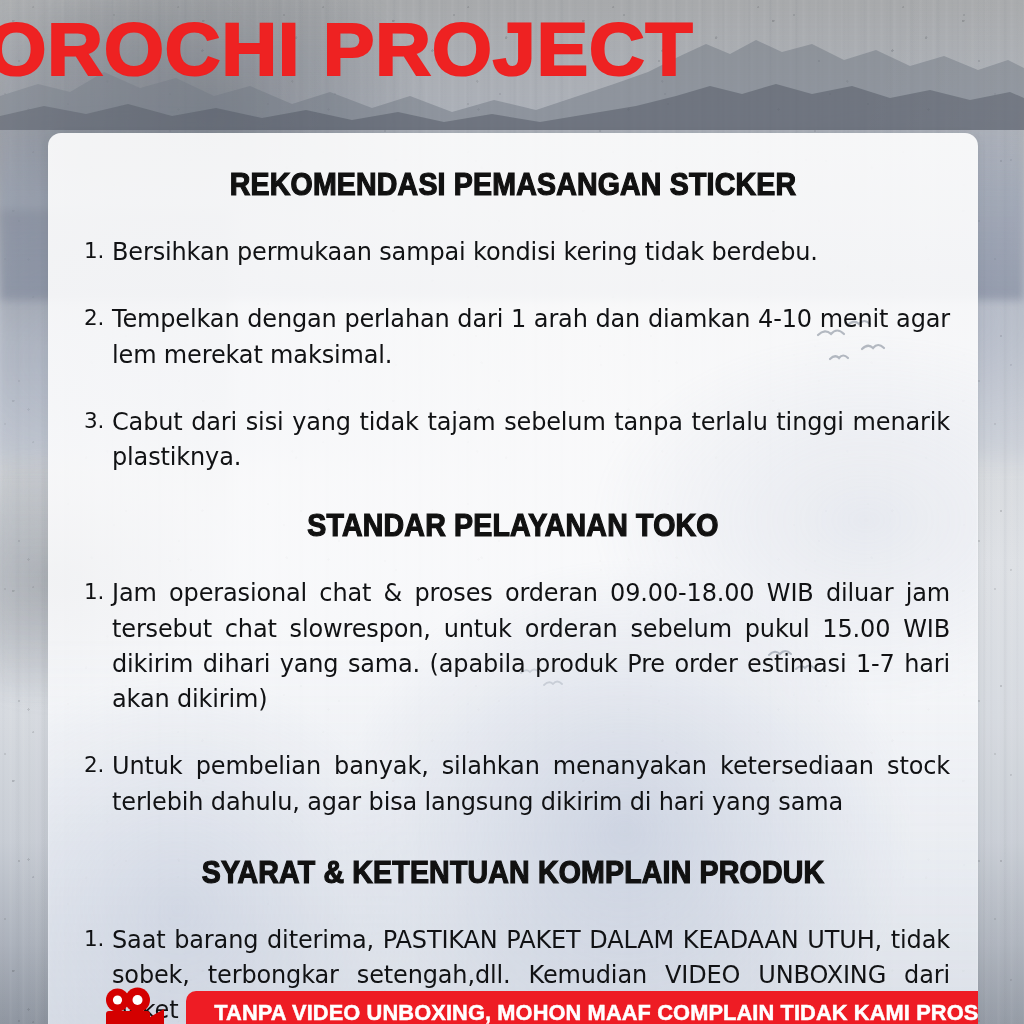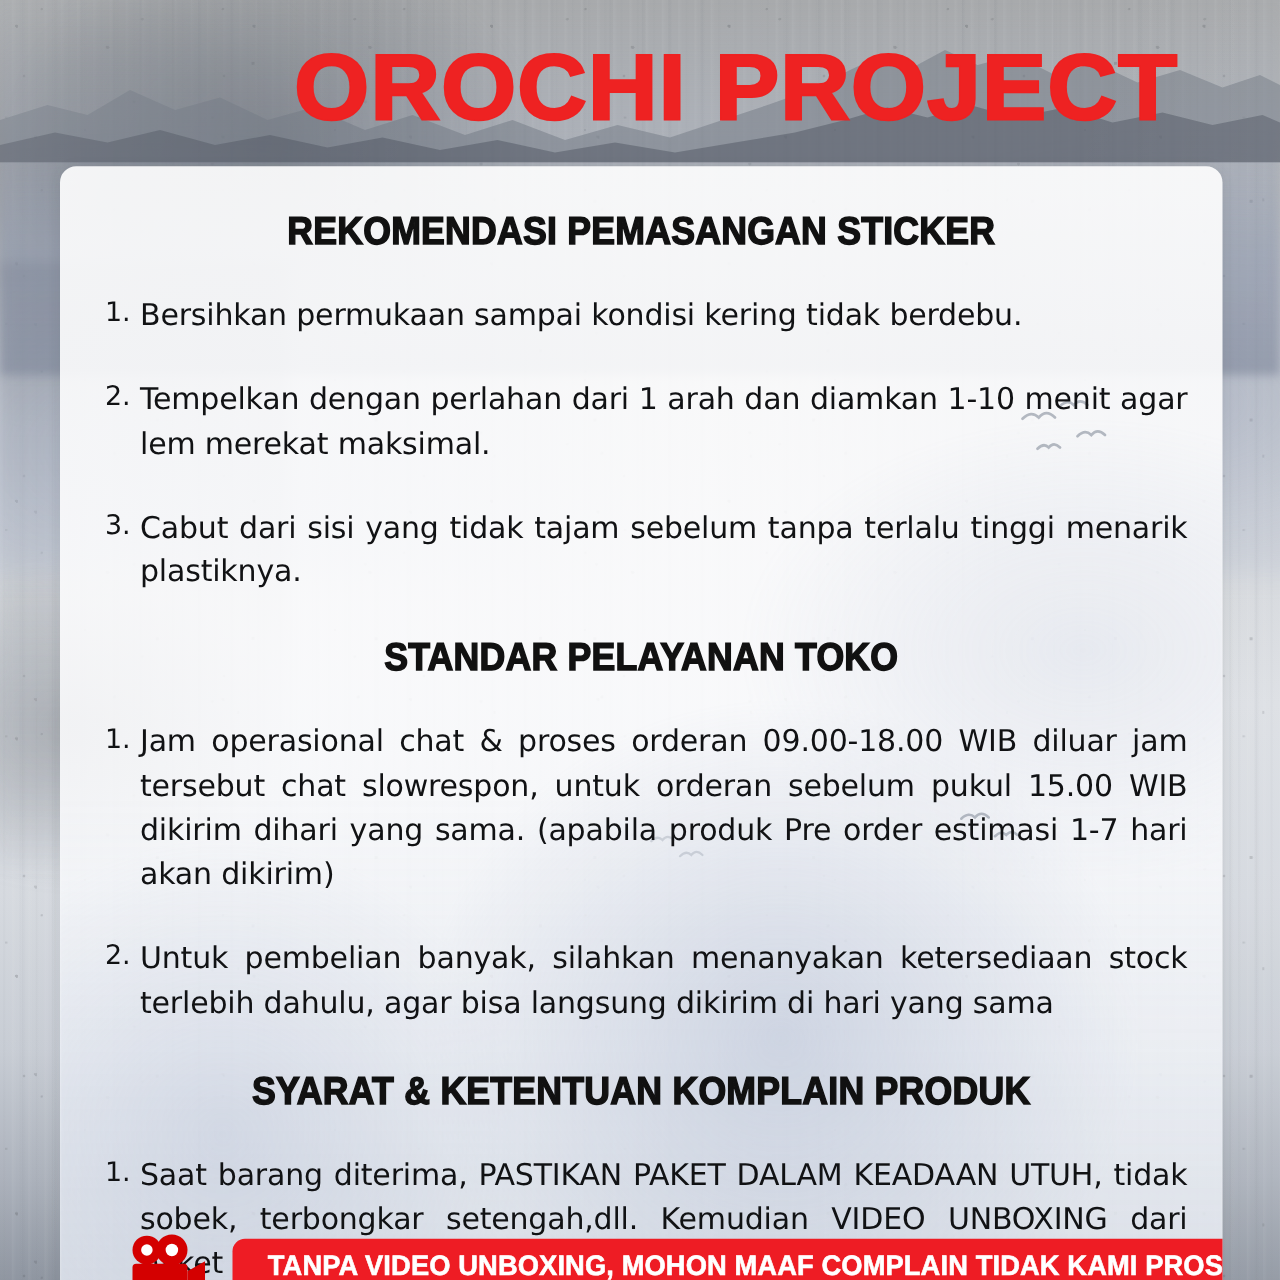--- a/index.html
+++ b/index.html
@@ -147,22 +147,22 @@
 
   .bg-sheen {
     background: linear-gradient(105deg,
        rgba(255,255,255,.10) 0%, rgba(255,255,255,0) 28%,
        rgba(255,255,255,0) 68%, rgba(255,255,255,.08) 100%);
   }
 
   
   #title-wrap {
     position: absolute;
-    top: 36px; left: 0; width: 929px;
-    text-align: right;
+    top: 16px; left: 0; width: 929px;
+    text-align: left;
     z-index: 3;
   }
   #title {
     display: inline-block;
     font-family: "Liberation Sans Narrow", "Liberation Sans", sans-serif;
     font-weight: 700;
     font-size: 74px;
     line-height: .92;
     letter-spacing: 1px;
     color: #ee2222;
@@ -356,21 +356,21 @@
       </g>
     </svg>
   </div>
 
   <div id="card-content">
 
     <section class="section">
       <h2 class="sec-heading">REKOMENDASI PEMASANGAN STICKER</h2>
       <ol class="items">
         <li class="single">Bersihkan permukaan sampai kondisi kering tidak berdebu.</li>
-        <li>Tempelkan dengan perlahan dari 1 arah dan diamkan 1-10 menit agar lem merekat maksimal.</li>
+        <li>Tempelkan dengan perlahan dari 1 arah dan diamkan 4-10 menit agar lem merekat maksimal.</li>
         <li>Cabut dari sisi yang tidak tajam sebelum tanpa terlalu tinggi menarik plastiknya.</li>
       </ol>
     </section>
 
     <div class="gap-1"></div>
 
     <section class="section">
       <h2 class="sec-heading">STANDAR PELAYANAN TOKO</h2>
       <ol class="items">
         <li>Jam operasional chat &amp; proses orderan 09.00-18.00 WIB diluar jam tersebut chat slowrespon, untuk orderan sebelum pukul 15.00 WIB dikirim dihari yang sama. (apabila produk Pre order estimasi 1-7 hari akan dikirim)</li>

